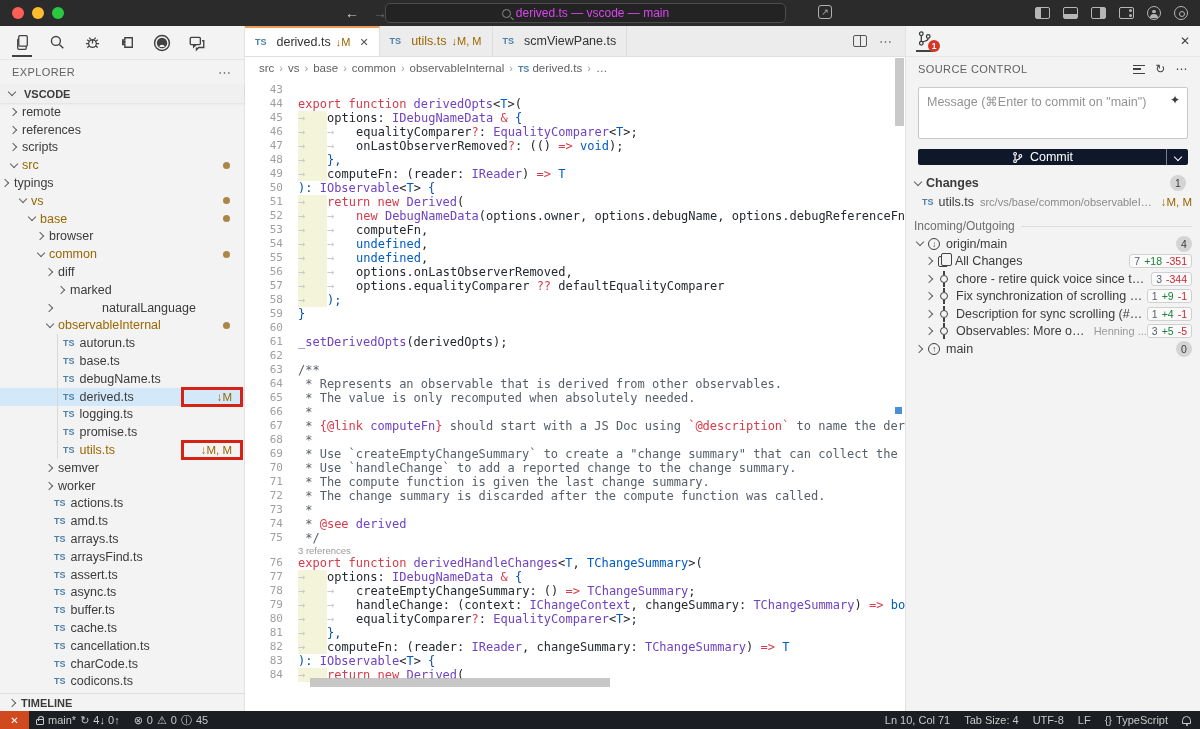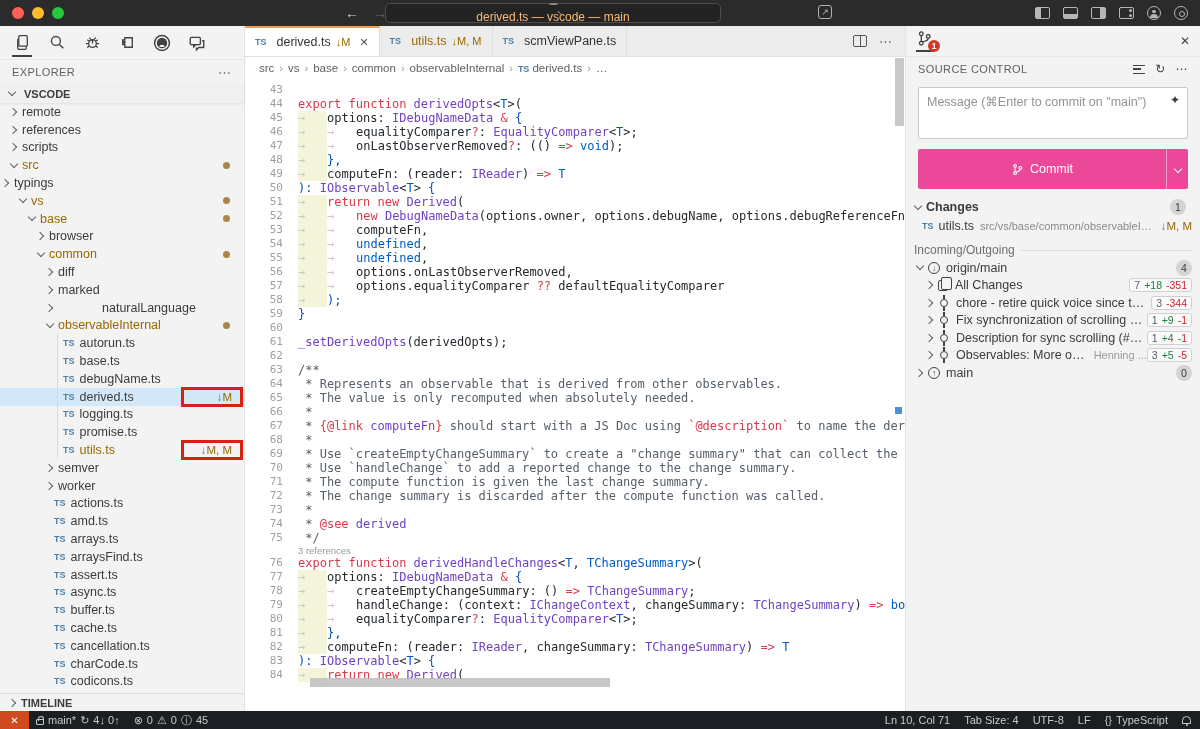--- a/index.html
+++ b/index.html
@@ -5,21 +5,21 @@
   * { box-sizing: border-box; margin: 0; padding: 0; }
   html,body { width:1200px; height:729px; overflow:hidden; font-family:"Liberation Sans", sans-serif; background:#fff; }
   .app { width:1200px; height:729px; display:flex; flex-direction:column; }
 
   
   .titlebar { height:26px; background:#2b2b2b; display:flex; align-items:center; flex:0 0 26px; position:relative; }
   .traffic { display:flex; gap:8px; margin-left:12px; }
   .traffic span { width:12px; height:12px; border-radius:50%; display:block; }
   .nav-arrows { position:absolute; left:345px; display:flex; gap:14px; font-size:14px; }
   .nav-back { color:#d6d6d6; } .nav-fwd { color:#6d6d6d; }
-  .command-center { position:absolute; left:385px; width:336px; height:20px; top:3px; background:#232323; border:1px solid #4d4d4d; border-radius:5px; color:#fdba74; font-size:12px; display:flex; align-items:center; justify-content:center; gap:5px;flex-direction:column; }
+  .command-center { position:absolute; left:385px; width:401px; height:20px; top:3px; background:#232323; border:1px solid #4d4d4d; border-radius:5px; color:#d946ef; font-size:12px; display:flex; align-items:center; justify-content:center; gap:5px; }
   .cc-search { width:9px; height:9px; border:1.4px solid #8a8a8a; border-radius:50%; position:relative; display:inline-block; }
   .cc-search::after { content:''; position:absolute; width:4px; height:1.4px; background:#8a8a8a; transform:rotate(45deg); left:7px; top:8px; }
   .ext-link { position:absolute; left:818px; top:5px; width:14px; height:14px; border:1.3px solid #b0b0b0; border-radius:3px; color:#b0b0b0; font-size:9px; line-height:12px; text-align:center; }
   .tb-icons { position:absolute; right:12px; display:flex; gap:13px; align-items:center; }
   .li { width:15px; height:12px; border:1.4px solid #b6b6b6; border-radius:2px; position:relative; }
   .li-left::before  { content:''; position:absolute; left:0; top:0; bottom:0; width:5px; background:#b6b6b6; }
   .li-bottom::before{ content:''; position:absolute; left:0; right:0; bottom:0; height:4px; background:#b6b6b6; }
   .li-right::before { content:''; position:absolute; right:0; top:0; bottom:0; width:5px; background:#b6b6b6; }
   .li-custom::before{ content:''; position:absolute; right:1px; top:1px; width:3px; height:3px; background:#b6b6b6; border-radius:50%; }
   .li-custom::after { content:''; position:absolute; right:1px; bottom:1px; width:3px; height:3px; background:#b6b6b6; border-radius:50%; }
@@ -82,21 +82,21 @@
   .panel-tabbar { height:31px; display:flex; align-items:center; padding:0 10px; border-bottom:1px solid #e7e7e7; }
   .scm-tab { position:relative; color:#383838; padding-bottom:3px; border-bottom:2px solid #424242; }
   .scm-badge { position:absolute; right:-7px; bottom:-2px; background:#d63626; color:#fff; width:12px; height:12px; border-radius:50%; font-size:8.5px; display:flex; align-items:center; justify-content:center; font-weight:700; }
   .panel-close { margin-left:auto; color:#424242; font-size:12px; }
   .panel-header { height:24px; display:flex; align-items:center; padding:0 12px; font-size:11px; letter-spacing:.4px; color:#616161; }
   .ph-icons { margin-left:auto; display:flex; gap:10px; align-items:center; color:#424242; font-size:12px; }
   .lines-ic { width:12px; height:9px; border-top:1.4px solid #424242; border-bottom:1.4px solid #424242; position:relative; }
   .lines-ic::before { content:''; position:absolute; left:0; top:2.8px; width:8px; height:1.4px; background:#424242; }
   .msgbox { margin:6px 12px 0; height:52px; background:#fff; border:1px solid #c8c8c8; border-radius:2px; padding:6px 8px; font-size:12.5px; color:#929292; position:relative; }
   .sparkle { position:absolute; right:7px; top:5px; color:#3b3b3b; font-size:12px; }
-  .commit-btn { margin:10px 12px 0; height:40px; background:#ec4899; border-radius:2px; color:#fff; font-size:12.5px; display:flex; align-items:center; }
+  .commit-btn { margin:10px 12px 0; height:16px; background:#0f172a; border-radius:2px; color:#fff; font-size:12.5px; display:flex; align-items:center; }
   .commit-main { flex:1; display:flex; align-items:center; justify-content:center; gap:6px; }
   .commit-dd { width:22px; border-left:1px solid rgba(255,255,255,.45); align-self:stretch; display:flex; align-items:center; justify-content:center; }
   .commit-dd .chev { border-color:#fff; }
   .sec-header { height:20px; display:flex; align-items:center; margin-top:8px; padding:0 6px 0 6px; font-size:12.5px; font-weight:700; color:#3b3b3b; }
   .pill { margin-left:auto; margin-right:8px; background:#d4d4d4; color:#3a3a3a; font-size:10.5px; font-weight:400; min-width:16px; height:16px; border-radius:9px; display:flex; align-items:center; justify-content:center; padding:0 4px; }
   .change-row { height:18px; display:flex; align-items:center; padding:0 8px 0 16px; font-size:12.5px; color:#3b3b3b; white-space:nowrap; }
   .change-row .path { color:#8a8a8a; font-size:11px; margin-left:6px; flex:1; overflow:hidden; text-overflow:ellipsis; }
   .change-row .cbadge { color:#9a6700; font-size:11.5px; margin-left:4px; }
   .inout { display:flex; align-items:center; gap:6px; margin:8px 8px 2px 8px; font-size:12px; color:#6f6f6f; }
   .inout .line { flex:1; height:1px; background:#dcdcdc; }
@@ -241,21 +241,21 @@
           </div>
           <div class="trow" style="padding-left: 35px;">
             <span class="chev d"></span>
             <span class="name mod">common</span>
             <span class="dotb"></span>
           </div>
           <div class="trow" style="padding-left: 44px;">
             <span class="chev r"></span>
             <span class="name">diff</span>
           </div>
-          <div class="trow" style="padding-left: 44px;">
+          <div class="trow" style="padding-left: 56px;">
             <span class="chev r"></span>
             <span class="name">marked</span>
           </div>
           <div class="trow" style="padding-left: 44px; gap: 44px;">
             <span class="chev r"></span>
             <span class="name">naturalLanguage</span>
           </div>
           <div class="trow" style="padding-left: 44px;">
             <span class="chev d"></span>
             <span class="name mod">observableInternal</span>

